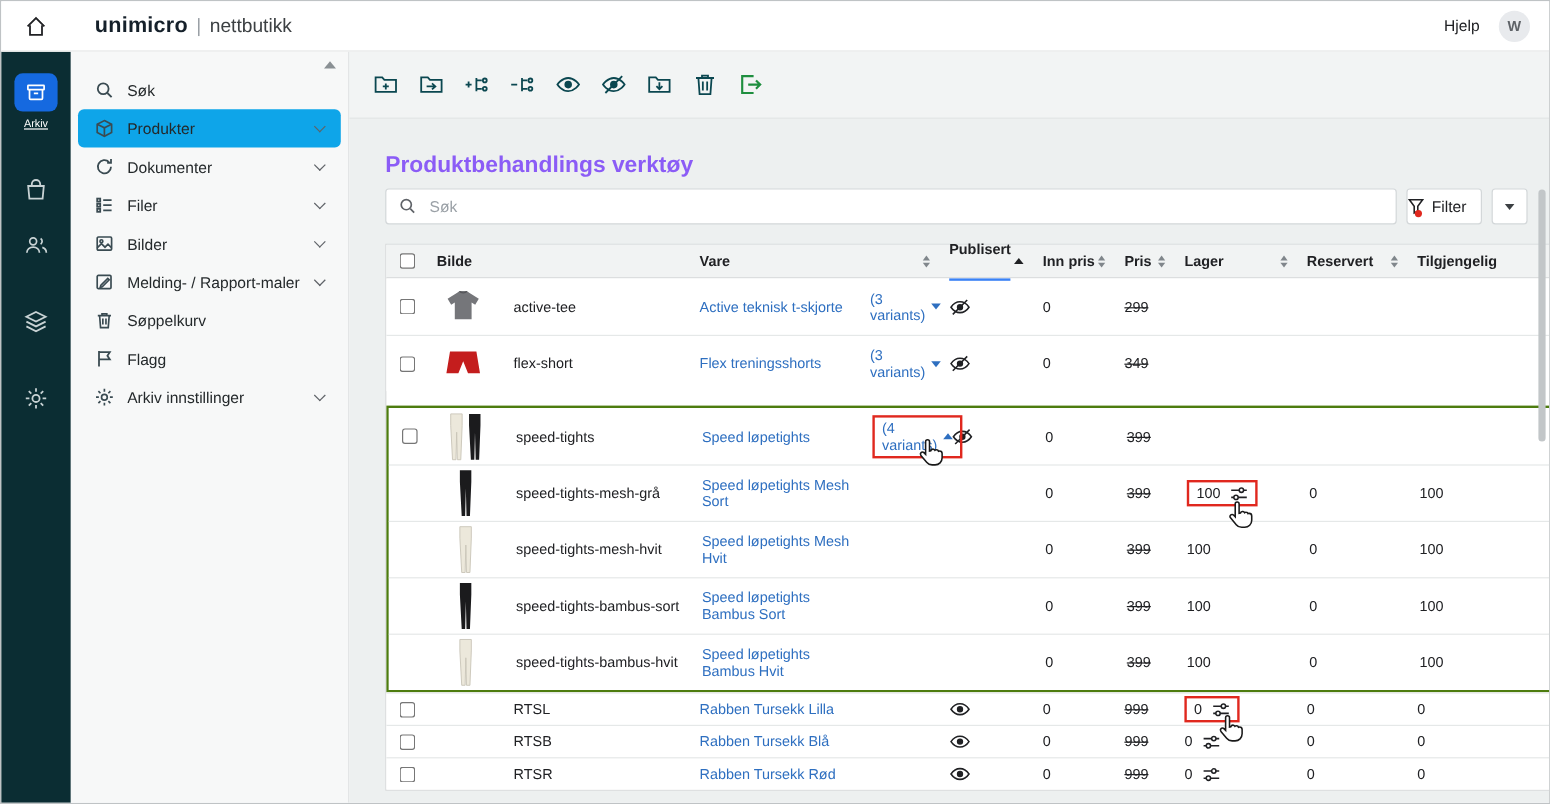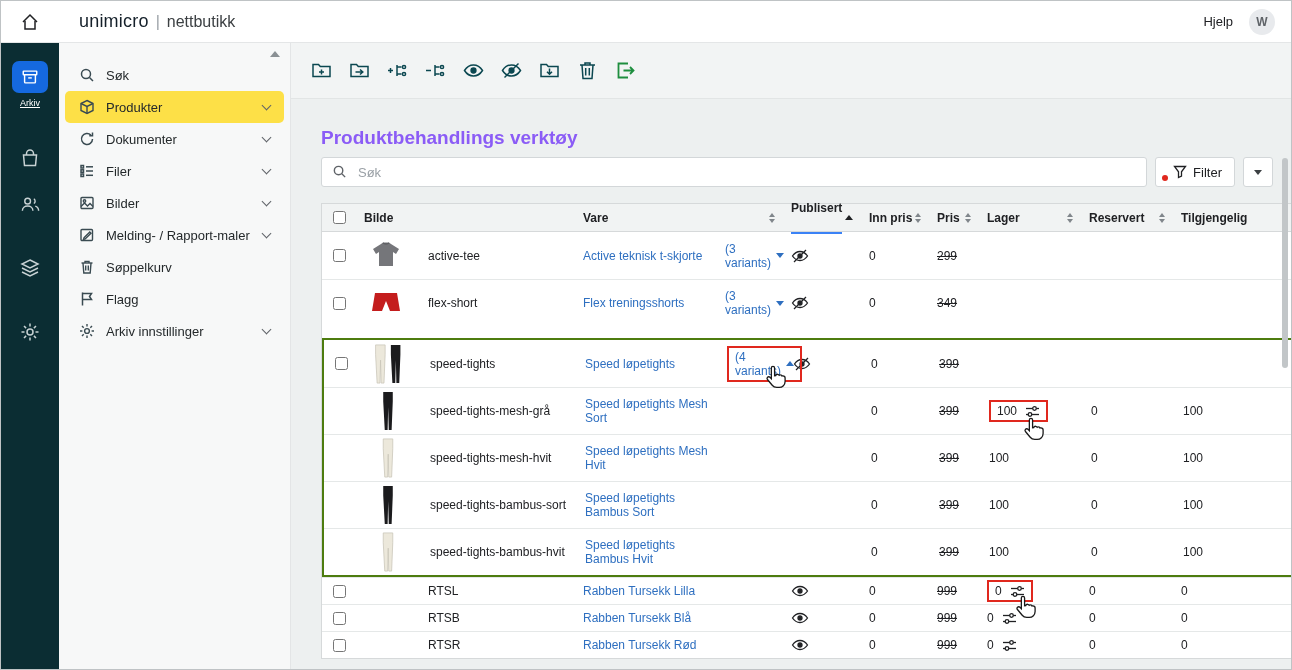--- a/index.html
+++ b/index.html
@@ -7,21 +7,21 @@
   body {
     font-family: "Liberation Sans", sans-serif;
     background:#fff; color:#202124; overflow:hidden;
     border:1px solid #bfc3c5; position:relative;
   }
   
   .topbar { height:42px; display:flex; align-items:center; padding:0 16px;
             border-bottom:1px solid #e4e6e7; background:#fff; position:relative; z-index:3;}
   .home-btn { width:26px; height:26px; display:flex; align-items:center; justify-content:center; cursor:pointer; }
   .brand { display:flex; align-items:baseline; margin-left:36px; gap:7px; }
-  .brand .b1 { font-size:18px; font-weight:normal; color:#15202a; letter-spacing:.2px; }
+  .brand .b1 { font-size:18px; font-weight:bold; color:#15202a; letter-spacing:.2px; }
   .brand .bd { color:#9aa0a6; font-weight:300; font-size:16px; }
   .brand .b2 { font-size:16px; color:#3c4043; font-weight:400; }
   .topbar .spacer { flex:1; }
   .help { font-size:13px; color:#202124; margin-right:16px; cursor:pointer; }
   .avatar { width:26px; height:26px; border-radius:50%; background:#e8eaed; color:#5f6368;
             display:flex; align-items:center; justify-content:center; font-size:12px; font-weight:bold; cursor:pointer;}
   
   .rail { position:absolute; left:0; top:42px; bottom:0; width:58px; background:#0b2d33;
           display:flex; flex-direction:column; align-items:center; padding-top:18px; z-index:2;}
   .rail-active { width:36px; height:32px; background:#1569e0; border-radius:7px;
@@ -33,41 +33,41 @@
   .rail-btn.g3 { margin-top:44px; }
   .rail-btn.g4 { margin-top:44px; }
   
   .sidenav { position:absolute; left:58px; top:42px; bottom:0; width:232px; background:#f7f8f8;
              border-right:1px solid #e3e5e6; padding-top:16px; z-index:2;}
   .sn-scrollup { position:absolute; top:8px; right:10px; width:0; height:0;
                  border-left:5px solid transparent; border-right:5px solid transparent;
                  border-bottom:6px solid #8a9094; cursor:pointer;}
   .sn-item { height:32px; display:flex; align-items:center; gap:11px; padding:0 14px;
              font-size:13px; color:#24292b; cursor:pointer; margin:0 6px; border-radius:5px;}
-  .sn-item.active { background:#fde047;justify-content:space-between; }
+  .sn-item.active { background:#0ea5e9;justify-content:space-between; }
   .sn-item .lbl { flex:1; white-space:nowrap; overflow:hidden; }
   .chev { width:7px; height:7px; border-right:1.6px solid #5f6368; border-bottom:1.6px solid #5f6368;
           transform:rotate(45deg); margin-top:-4px; }
   .sn-ico { width:16px; height:16px; display:flex; flex:0 0 16px; }
   
   .main { position:absolute; left:290px; top:42px; right:0; bottom:0; background:#edf0f0; overflow:hidden;}
   .mtoolbar { height:56px; background:#f2f4f4; border-bottom:1px solid #e2e5e5;
               display:flex; align-items:center; gap:17px; padding:0 20px;}
   .tb-ico { width:21px; height:21px; cursor:pointer; display:flex; }
   .content { padding:0 18px; }
   .page-title { font-size:19px; font-weight:bold; color:#8b5cf6; margin:28px 0 8px 12px; }
   .searchrow { display:flex; gap:8px; margin-left:12px; }
   .search-box { flex:1; position:relative; }
   .search-box input { width:100%; height:30px; border:1px solid #d3d7d9; border-radius:3px;
                       padding:0 10px 0 36px; font-size:13px; font-family:"Liberation Sans",sans-serif;
                       color:#202124; background:#fff; outline:none;}
   .search-box input::placeholder { color:#9aa0a6; }
   .search-box .mag { position:absolute; left:11px; top:7px; }
   .filter-btn { position:relative; height:30px; background:#fff; border:1px solid #d3d7d9; border-radius:3px;
-                display:flex; align-items:center; gap:6px; padding:0 12px 0 17px; font-size:13px; cursor:pointer;}
+                display:flex; align-items:center; gap:6px; padding:0 12px 0 0; font-size:13px; cursor:pointer;}
   .filter-btn .dot { position:absolute; left:6px; bottom:5px; width:6px; height:6px; border-radius:50%; background:#e0281e; }
   .dd-btn { width:30px; height:30px; background:#fff; border:1px solid #d3d7d9; border-radius:3px;
             display:flex; align-items:center; justify-content:center; cursor:pointer;}
   .dd-btn .tri { width:0; height:0; border-left:4px solid transparent; border-right:4px solid transparent;
                  border-top:5px solid #3c4043; }
   
   .ptable { margin:16px 0 0 12px; background:#fff; border:1px solid #d6d9da; width:1084px; }
   .tr { display:grid; grid-template-columns:34px 64px 155px 142px 66px 78px 68px 50px 102px 92px 1fr;
         align-items:center; min-height:47px; border-top:1px solid #e5e8e8; background:#fff;}
   .tr.h27 { min-height:27px; }

